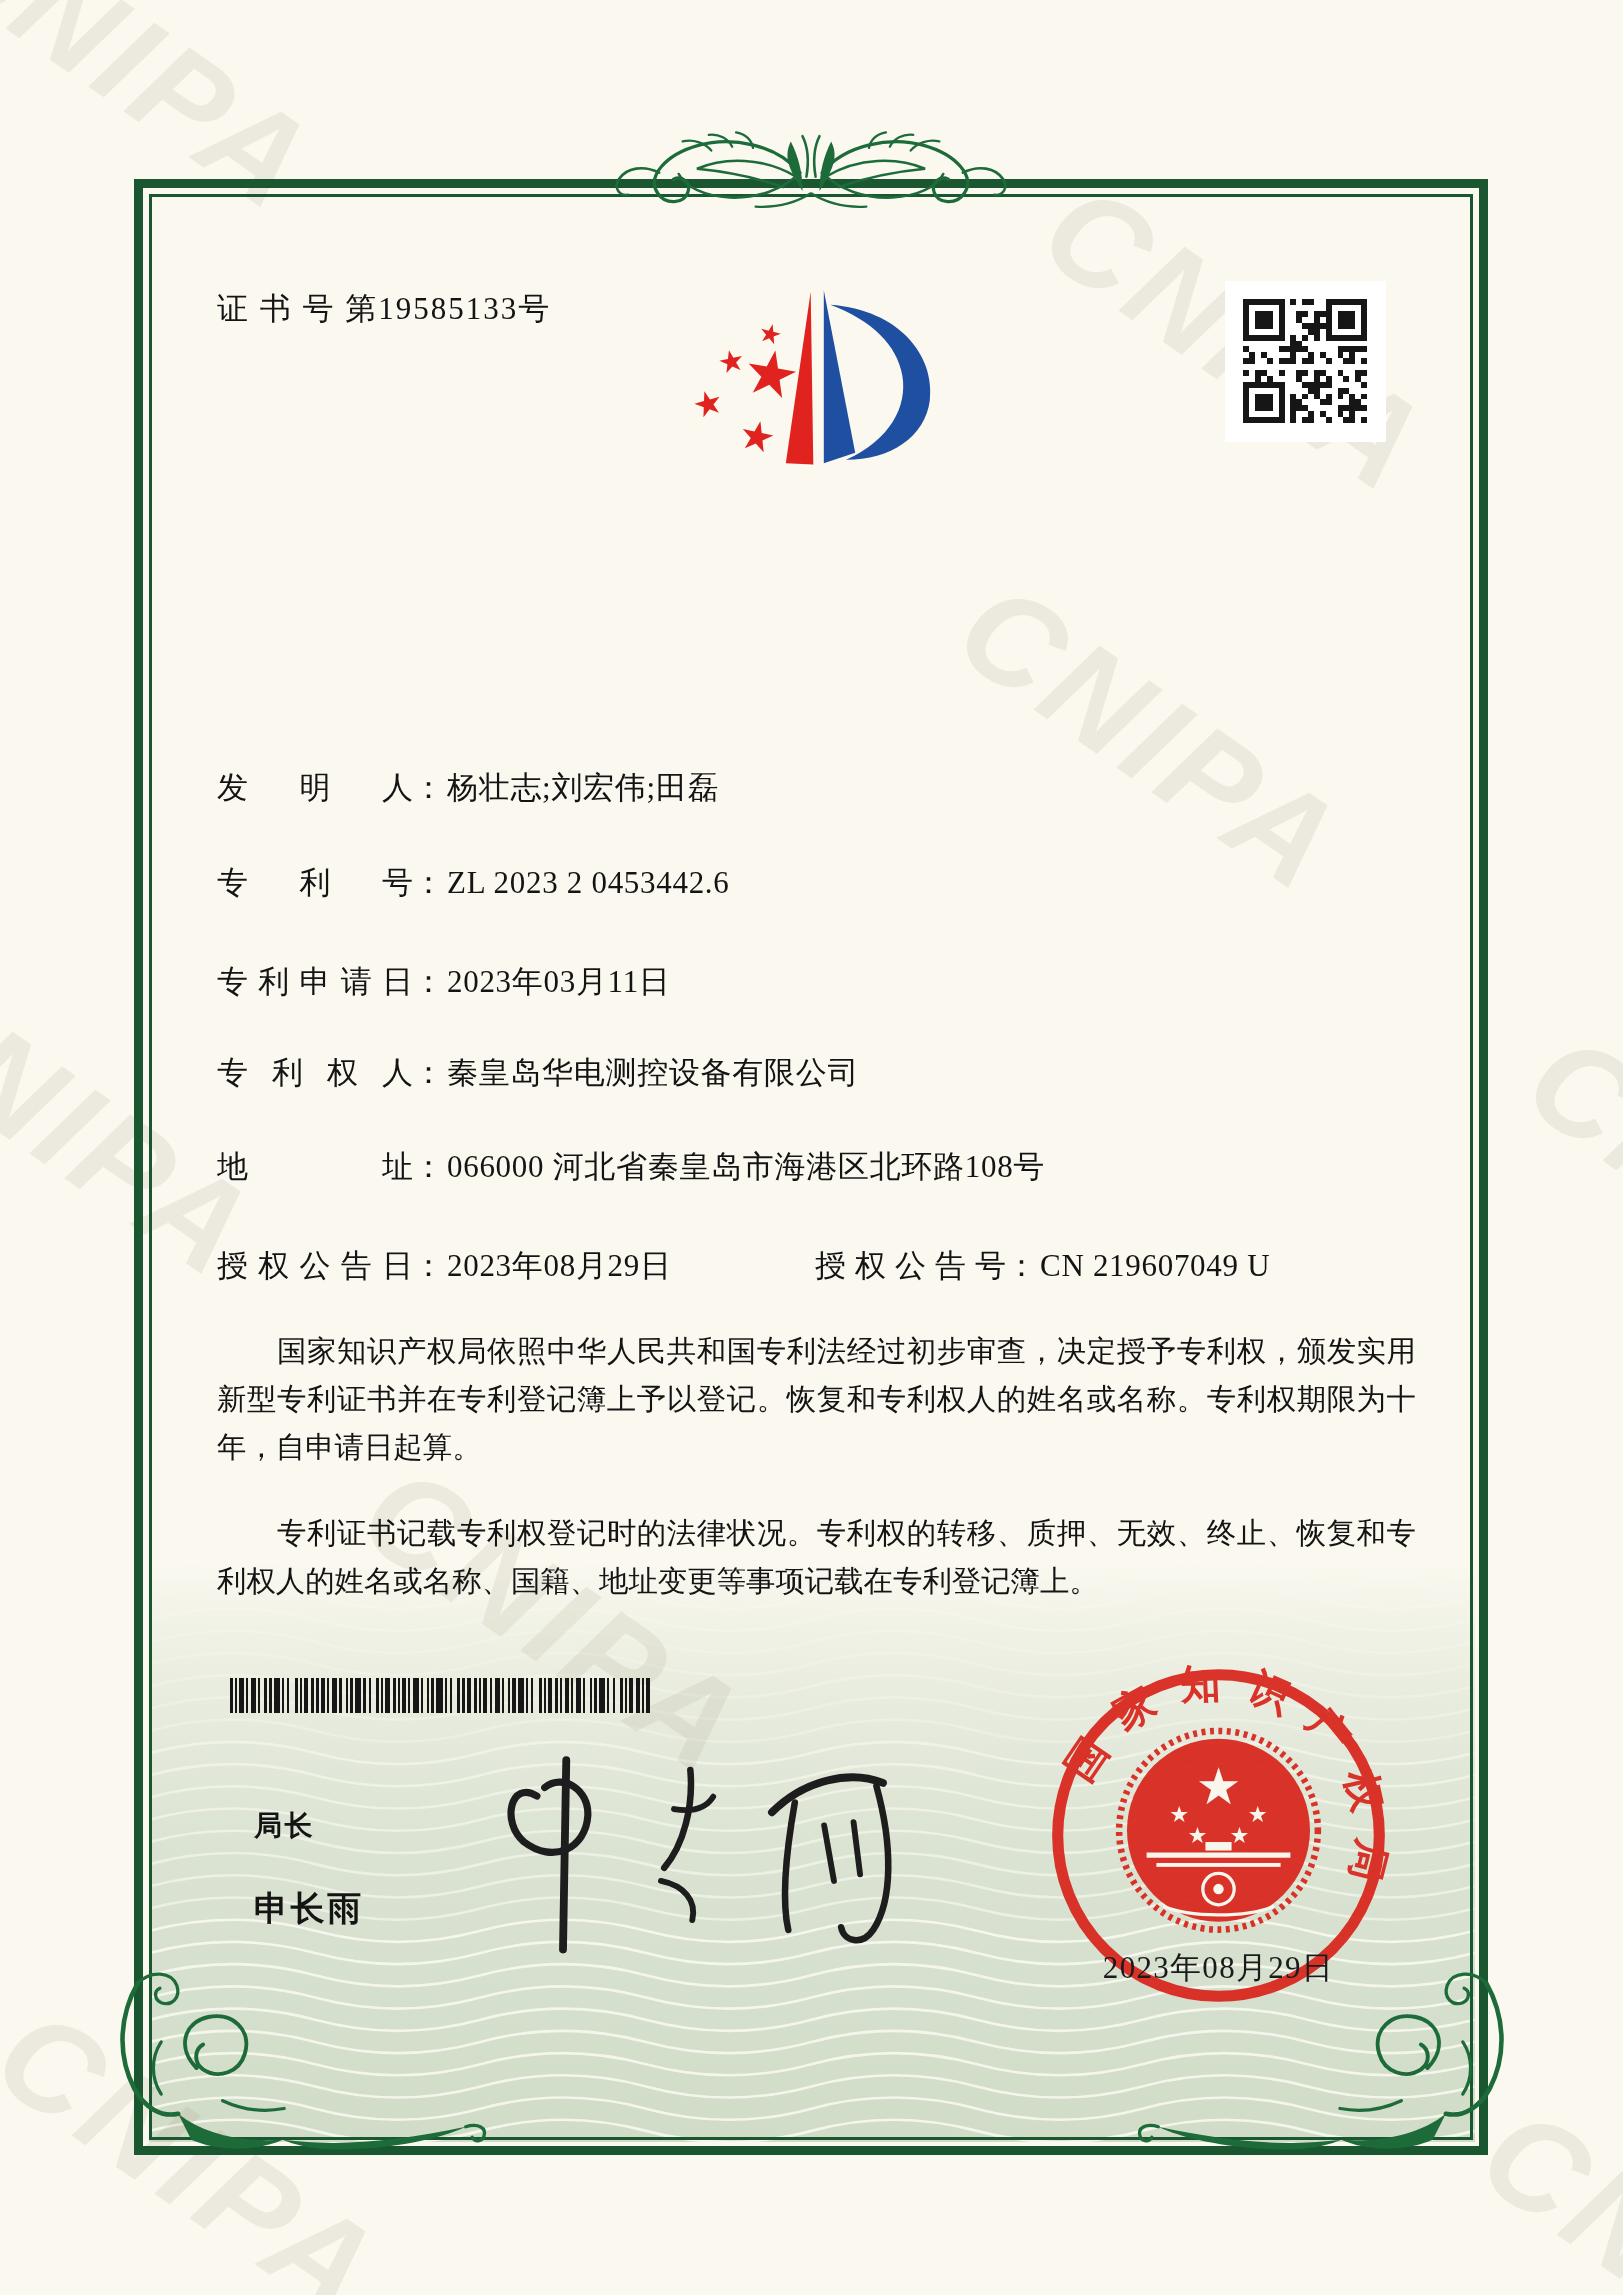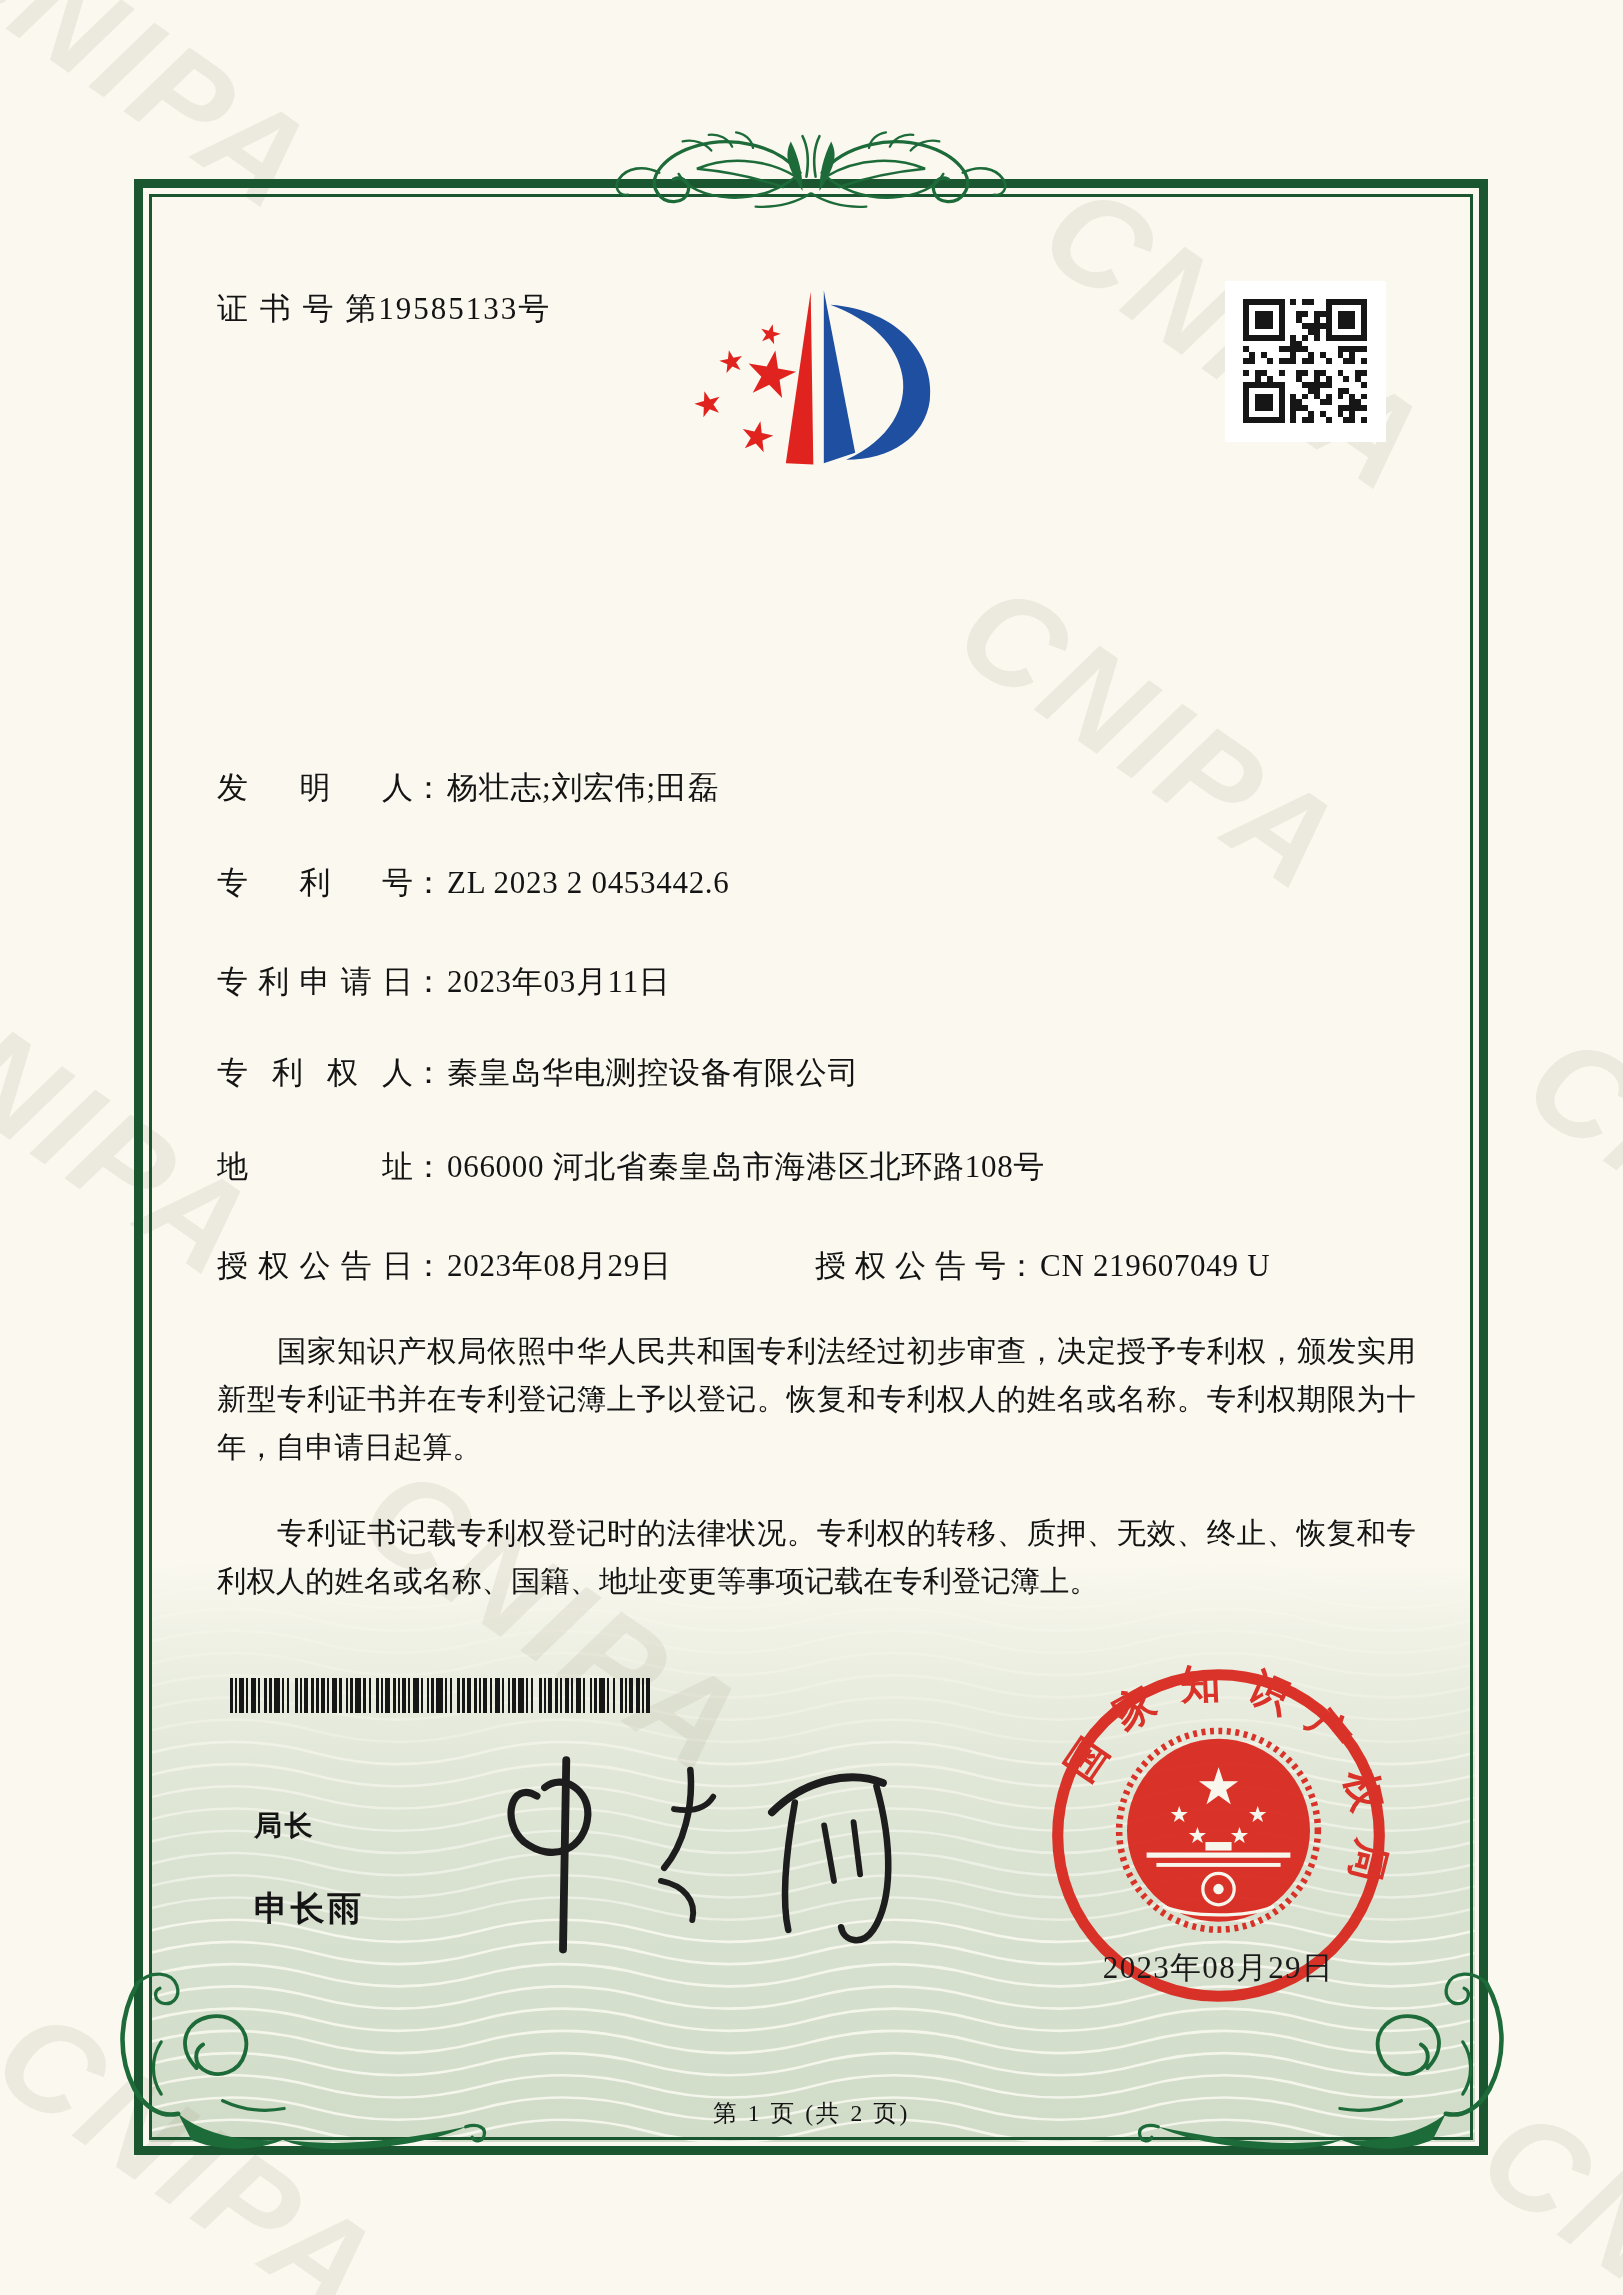--- a/index.html
+++ b/index.html
@@ -694,16 +694,15 @@
       <rect x="160" y="296" width="220" height="8" fill="#FAF8EF"></rect>
       <rect x="175" y="312" width="190" height="6" fill="#FAF8EF"></rect>
       <rect x="250" y="280" width="40" height="13" fill="#FAF8EF"></rect>
       <circle cx="270" cy="352" r="24" fill="none" stroke="#FAF8EF" stroke-width="5"></circle>
       <circle cx="270" cy="352" r="8" fill="#FAF8EF"></circle>
       <path d="M 185 378 C 225 396 315 396 355 378" fill="none" stroke="#FAF8EF" stroke-width="5"></path>
     </g>
   </svg>
   <div id="seal-date">2023年08月29日</div>
 
-  <div id="page-indicator">第 1 页 (共 2 页)</div>
 
 </div>
 
 
 </body></html>

